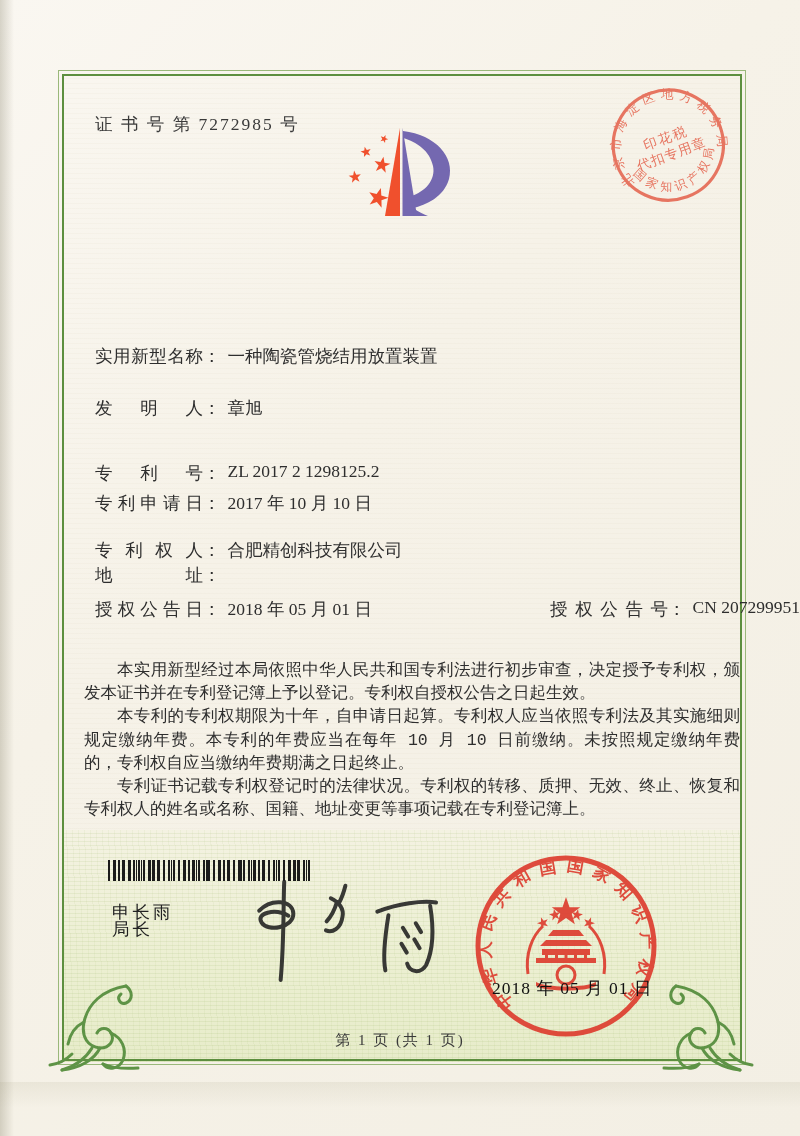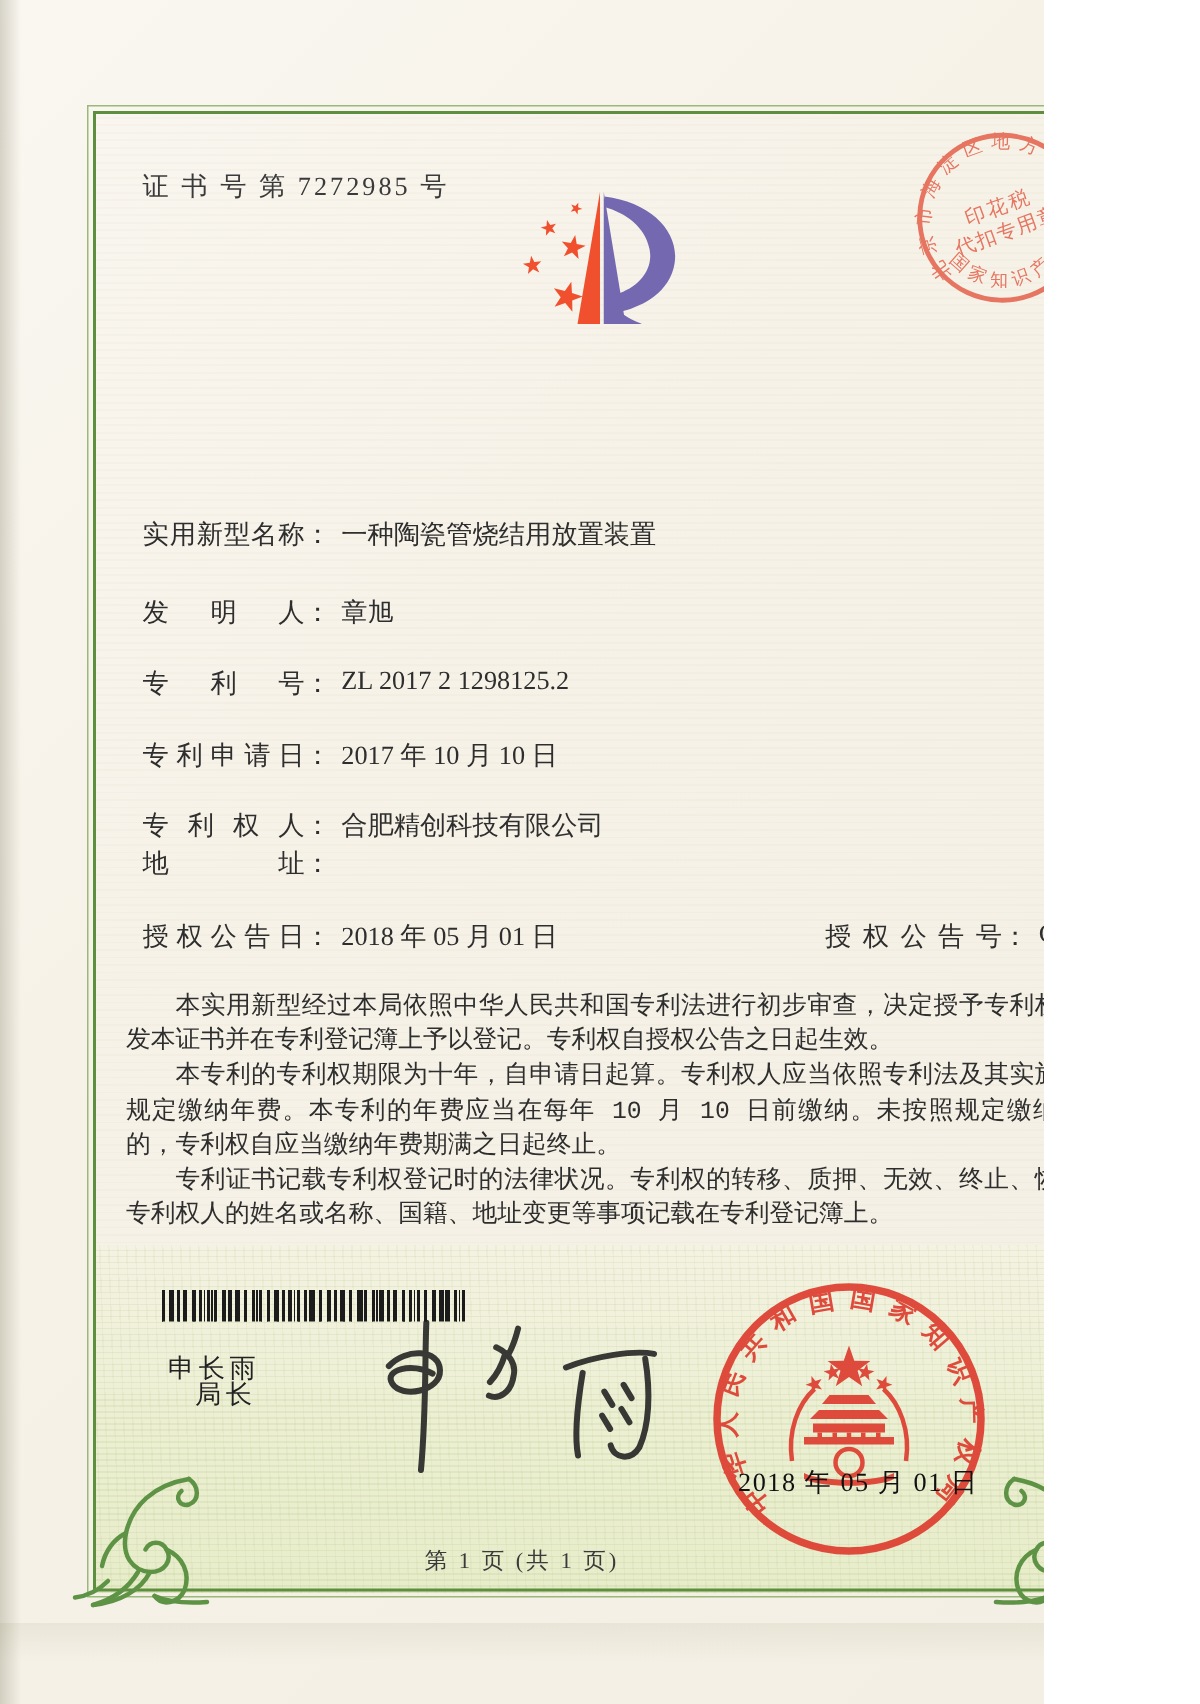--- a/index.html
+++ b/index.html
@@ -1,19 +1,19 @@
 <!DOCTYPE html>
 <html><head>
 <meta charset="utf-8">
 <style>
   * { margin:0; padding:0; box-sizing:border-box; }
   html,body { width:800px; }
   body { font-family:"Liberation Serif","DejaVu Serif",serif; }
   .page {
-    position:relative; width:696px; height:1136px; overflow:hidden;
+    position:relative; width:800px; height:1136px; overflow:hidden;
     background:linear-gradient(135deg,#faf7f1 0%, #f6f2e8 40%, #f3efe4 100%);
   }
   .page::before{ 
     content:""; position:absolute; left:0; top:0; width:14px; height:100%;
     background:linear-gradient(90deg, rgba(120,115,90,.28), rgba(120,115,90,0));
     z-index:30; pointer-events:none;
   }
   .page::after{ 
     content:""; position:absolute; left:0; top:1082px; width:100%; height:26px;
     background:linear-gradient(180deg, rgba(150,145,110,.12), rgba(150,145,110,0));
@@ -57,21 +57,21 @@
   .body-text p{ text-indent:2em;font-family:Liberation Mono, monospace; }
   .footer{ position:absolute; left:0; top:1031px; width:100%; text-align:center;
     font-size:15px; letter-spacing:2px; color:#3a3a3a; z-index:6; }
   
   .barcode{ position:absolute; left:108px; top:860px; width:202px; height:21px; z-index:6;
     background:
       repeating-linear-gradient(90deg,#1b1b1b 0 2px, rgba(0,0,0,0) 2px 5px),
       repeating-linear-gradient(90deg,#1b1b1b 0 1px, rgba(0,0,0,0) 1px 7px),
       repeating-linear-gradient(90deg,#1b1b1b 0 1px, rgba(0,0,0,0) 1px 11px);
   }
-  .officer-title{ position:absolute; left:130px; top:917px; font-size:17.5px; letter-spacing:3px; color:#222; z-index:6; }
+  .officer-title{ position:absolute; left:112px; top:917px; font-size:17.5px; letter-spacing:3px; color:#222; z-index:6; }
   .officer-name{ position:absolute; left:112px; top:900px; font-size:17.5px; letter-spacing:3px; color:#222; z-index:6; }
   .signature{ position:absolute; left:228px; top:872px; z-index:7; transform:rotate(-2deg); }
   
   .seal{ position:absolute; left:472px; top:852px; z-index:8; opacity:.9; }
   .seal-date{ position:absolute; left:492px; top:976px; font-size:17.5px; color:#111; z-index:9; letter-spacing:1px; }
   .tax-stamp{ position:absolute; left:610px; top:86px; z-index:8; transform:rotate(-20deg); opacity:.85; }
   
   .flourish{ position:absolute; z-index:7; }
   .flourish.left{ left:42px; top:982px; }
   .flourish.right{ left:660px; top:982px; transform:scaleX(-1); }
@@ -155,33 +155,33 @@
     </svg>
   </div>
 
 
   <div class="field-row" style="top:344px">
     <span class="flabel">实用新型名称</span><span class="fsep">：</span><span class="fvalue">一种陶瓷管烧结用放置装置</span>
   </div>
   <div class="field-row" style="top:396px">
     <span class="flabel">发明人</span><span class="fsep">：</span><span class="fvalue">章旭</span>
   </div>
-  <div class="field-row" style="top:443px">
+  <div class="field-row" style="top:461px">
     <span class="flabel">专利号</span><span class="fsep">：</span><span class="fvalue">ZL 2017 2 1298125.2</span>
   </div>
   <div class="field-row" style="top:491px">
     <span class="flabel">专利申请日</span><span class="fsep">：</span><span class="fvalue">2017 年 10 月 10 日</span>
   </div>
   <div class="field-row" style="top:538px">
     <span class="flabel">专利权人</span><span class="fsep">：</span><span class="fvalue">合肥精创科技有限公司</span>
   </div>
   <div class="field-row" style="top:563px">
     <span class="flabel">地址</span><span class="fsep">：</span>
   </div>
-  <div class="field-row" style="top:612px">
+  <div class="field-row" style="top:597px">
     <span class="flabel">授权公告日</span><span class="fsep">：</span><span class="fvalue">2018 年 05 月 01 日</span>
     <span class="grant-pair2">
       <span class="flabel">授权公告号</span><span class="fsep">：</span><span class="fvalue">CN 207299951 U</span>
     </span>
   </div>
 
   <div class="body-text">
     <p>本实用新型经过本局依照中华人民共和国专利法进行初步审查，决定授予专利权，颁发本证书并在专利登记簿上予以登记。专利权自授权公告之日起生效。</p>
     <p>本专利的专利权期限为十年，自申请日起算。专利权人应当依照专利法及其实施细则规定缴纳年费。本专利的年费应当在每年 10 月 10 日前缴纳。未按照规定缴纳年费的，专利权自应当缴纳年费期满之日起终止。</p>
     <p>专利证书记载专利权登记时的法律状况。专利权的转移、质押、无效、终止、恢复和专利权人的姓名或名称、国籍、地址变更等事项记载在专利登记簿上。</p>

